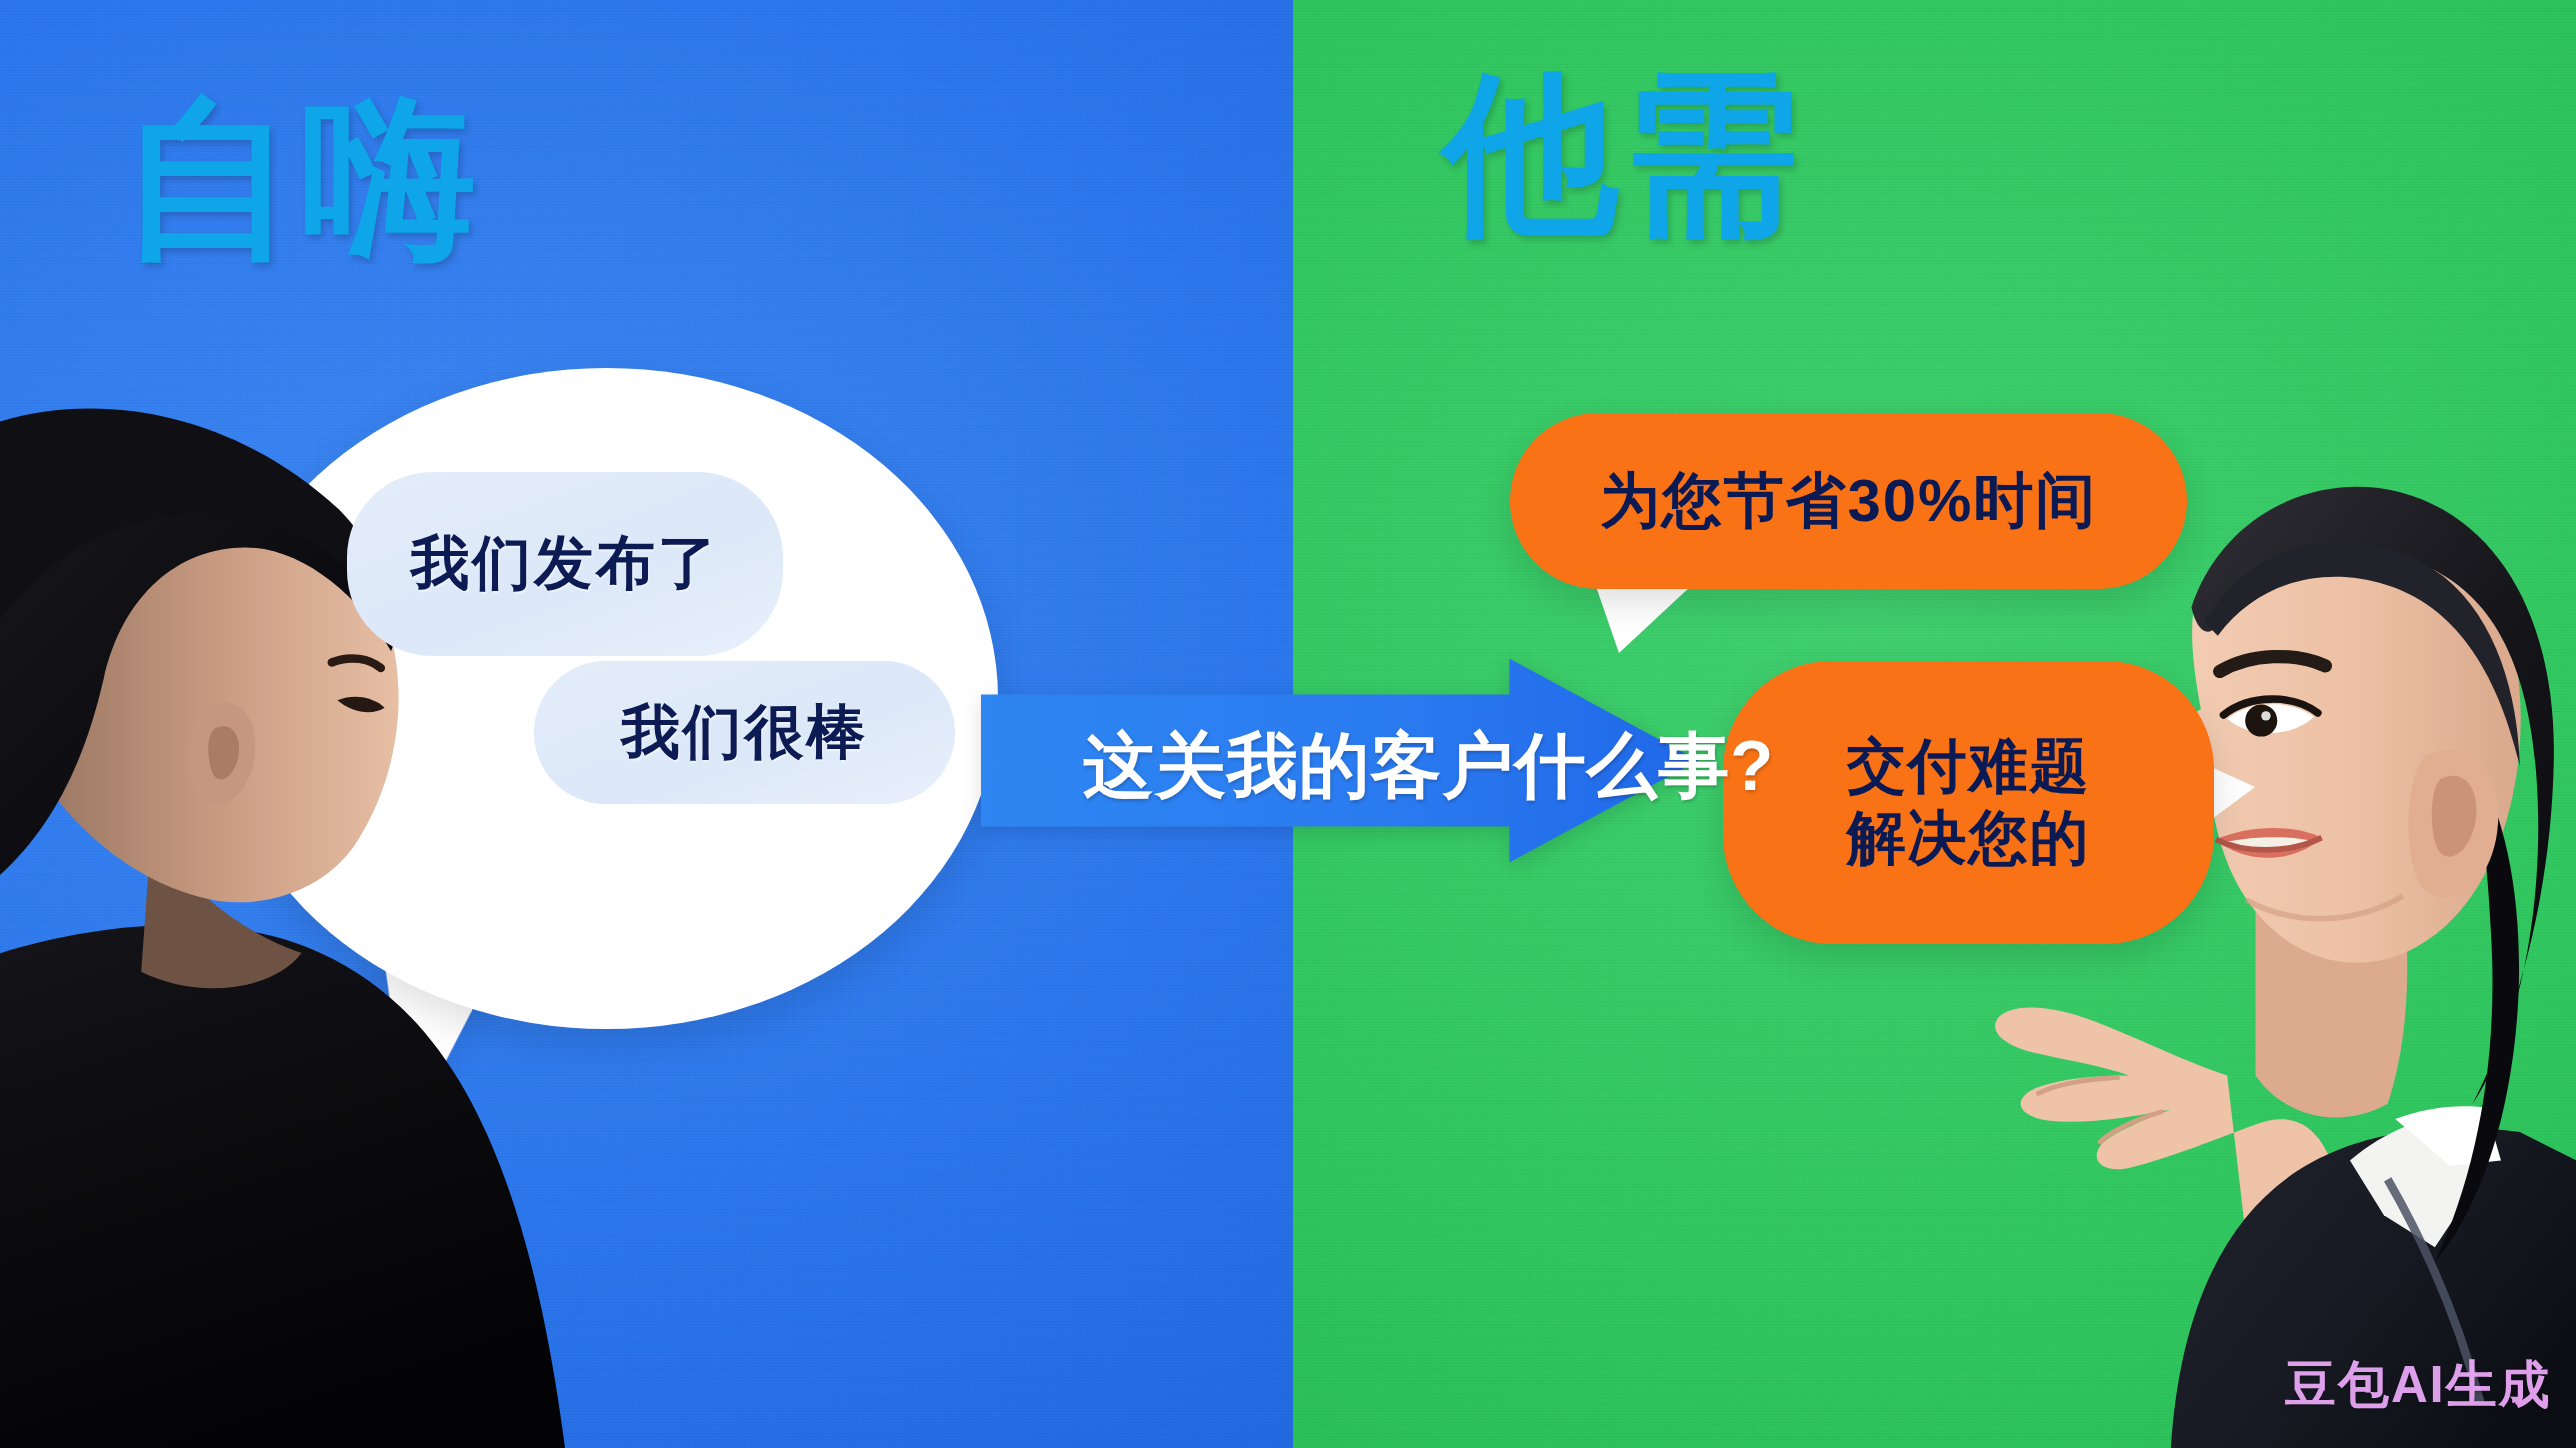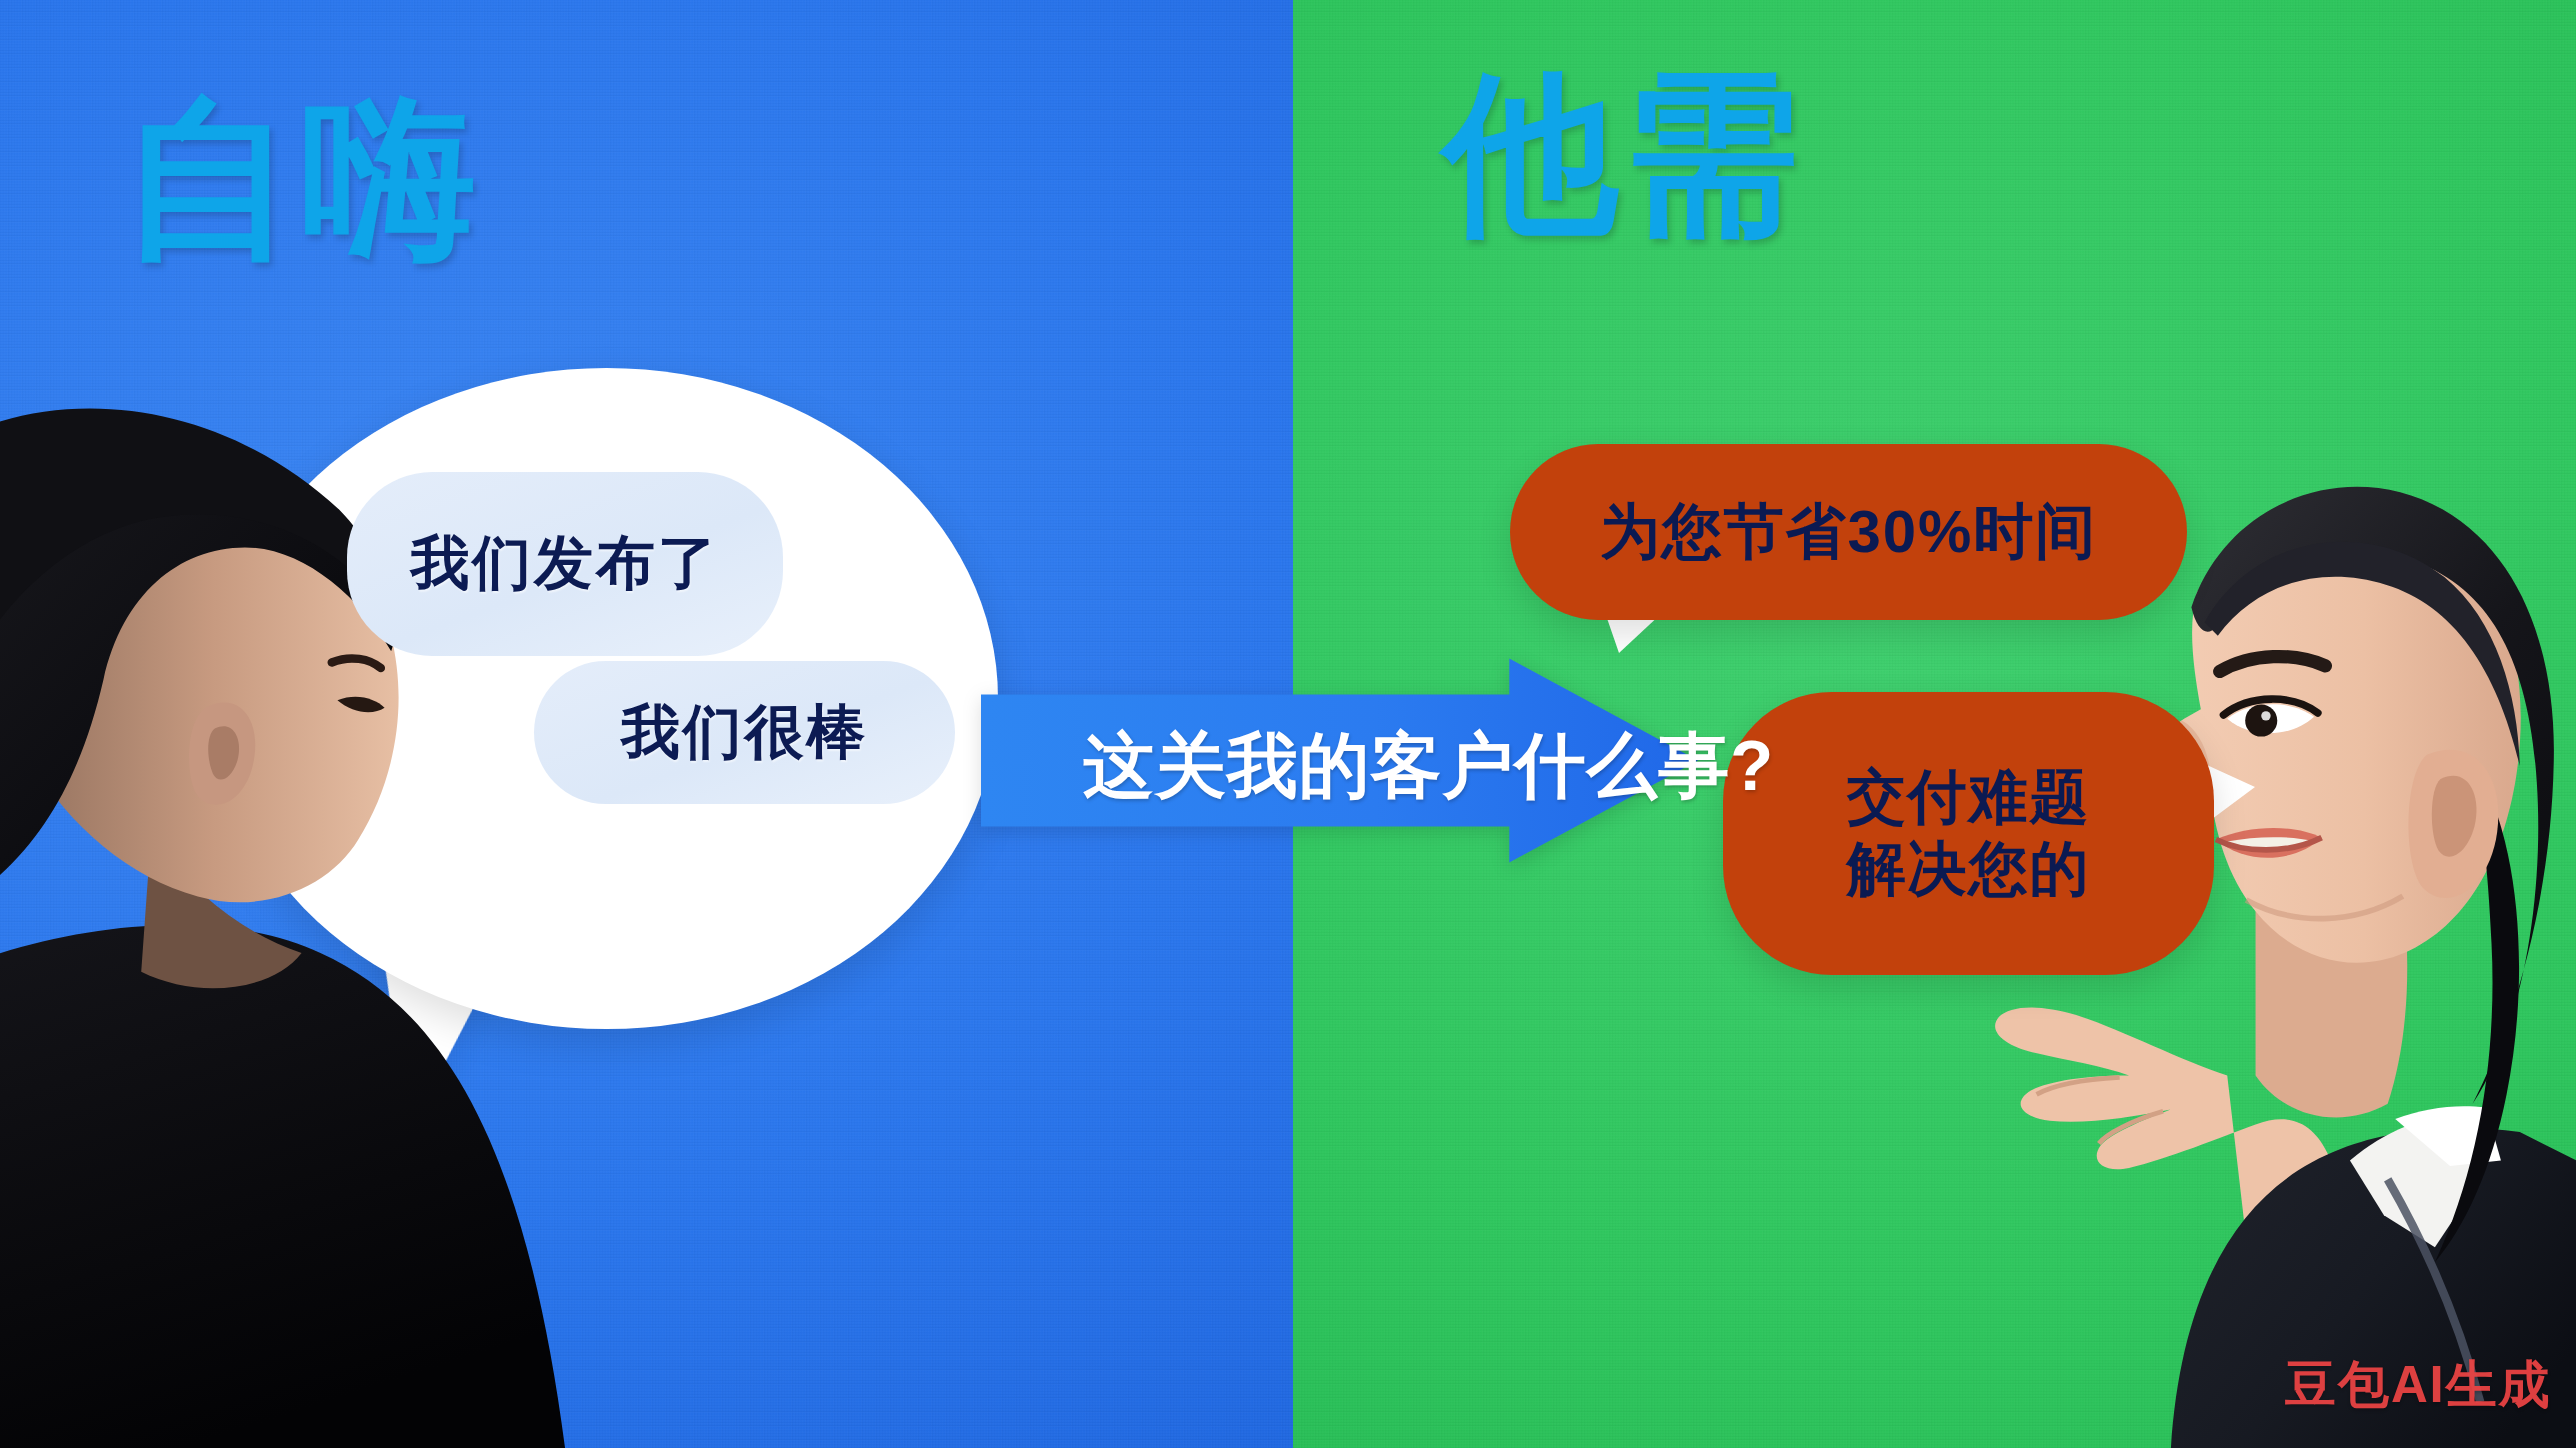--- a/index.html
+++ b/index.html
@@ -123,30 +123,29 @@
     font-size: 71px;
     letter-spacing: 0.9px;
     white-space: nowrap;
     z-index: 11;
     text-shadow: 0.9px 1.9px 3.8px rgba(0,0,0,.22);
   }
 
   
   .bubble-right {
     position: absolute;
-    background: #c2410c;
+    background: #f97316;
     color: #0B1A52;
     font-weight: 700;
     display: flex;
     flex-direction: column;
     align-items: center;
     justify-content: center;
     box-shadow: 0 13.2px 34px rgba(0,0,0,.13);
     z-index: 8;
-    margin-top: 31px;
   }
   #bubble-r1 {
     left: 1510px;
     top: 413px;
     width: 677px;
     height: 176px;
     border-radius: 91px;
     font-size: 60px;
     letter-spacing: 1.9px;
   }
@@ -186,21 +185,21 @@
   #person-left { position: absolute; left: -38px; top: 236px; width: 698px; height: 1217px; z-index: 7; }
 
   
   #person-right { position: absolute; left: 1944px; top: 226px; width: 642px; height: 1227px; z-index: 7; }
 
   
   #watermark {
     position: absolute;
     right: 24.5px;
     bottom: 28px;
-    color: #ef4444;
+    color: #f0abfc;
     font-size: 51px;
     font-weight: 700;
     letter-spacing: 1.9px;
     opacity: .92;
     z-index: 20;
     text-shadow: 0 1.9px 3.8px rgba(0,0,0,.25);
   }
 </style>
 </head>
 <body>

